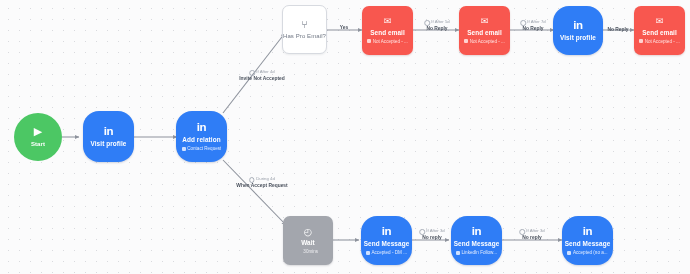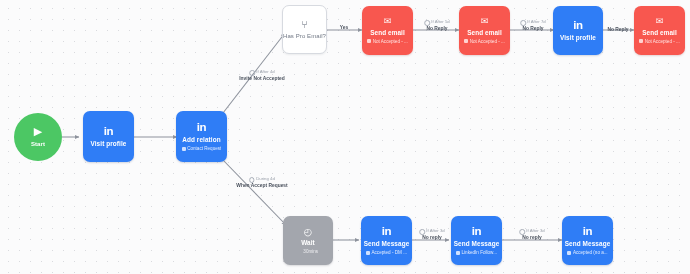--- a/index.html
+++ b/index.html
@@ -77,20 +77,21 @@
     font-size: 11px;
     margin-bottom: 4px;
   }
   .node.start .title { font-size: 6px; font-weight: bold; }
 
   
   .node.li {
     background: #2f7df6;
     color: #ffffff;
     box-shadow: 0 1px 2px rgba(20,40,90,.18);
+    border-radius: 16px;
   }
   .node.li .glyph {
     font-size: 11.5px;
     font-weight: bold;
     font-family: "Liberation Sans", sans-serif;
     letter-spacing: -0.3px;
   }
   .node.li .sub { color: #e2ecff; }
   .node.li .sub .chip { background: #cfe0ff; }
 

